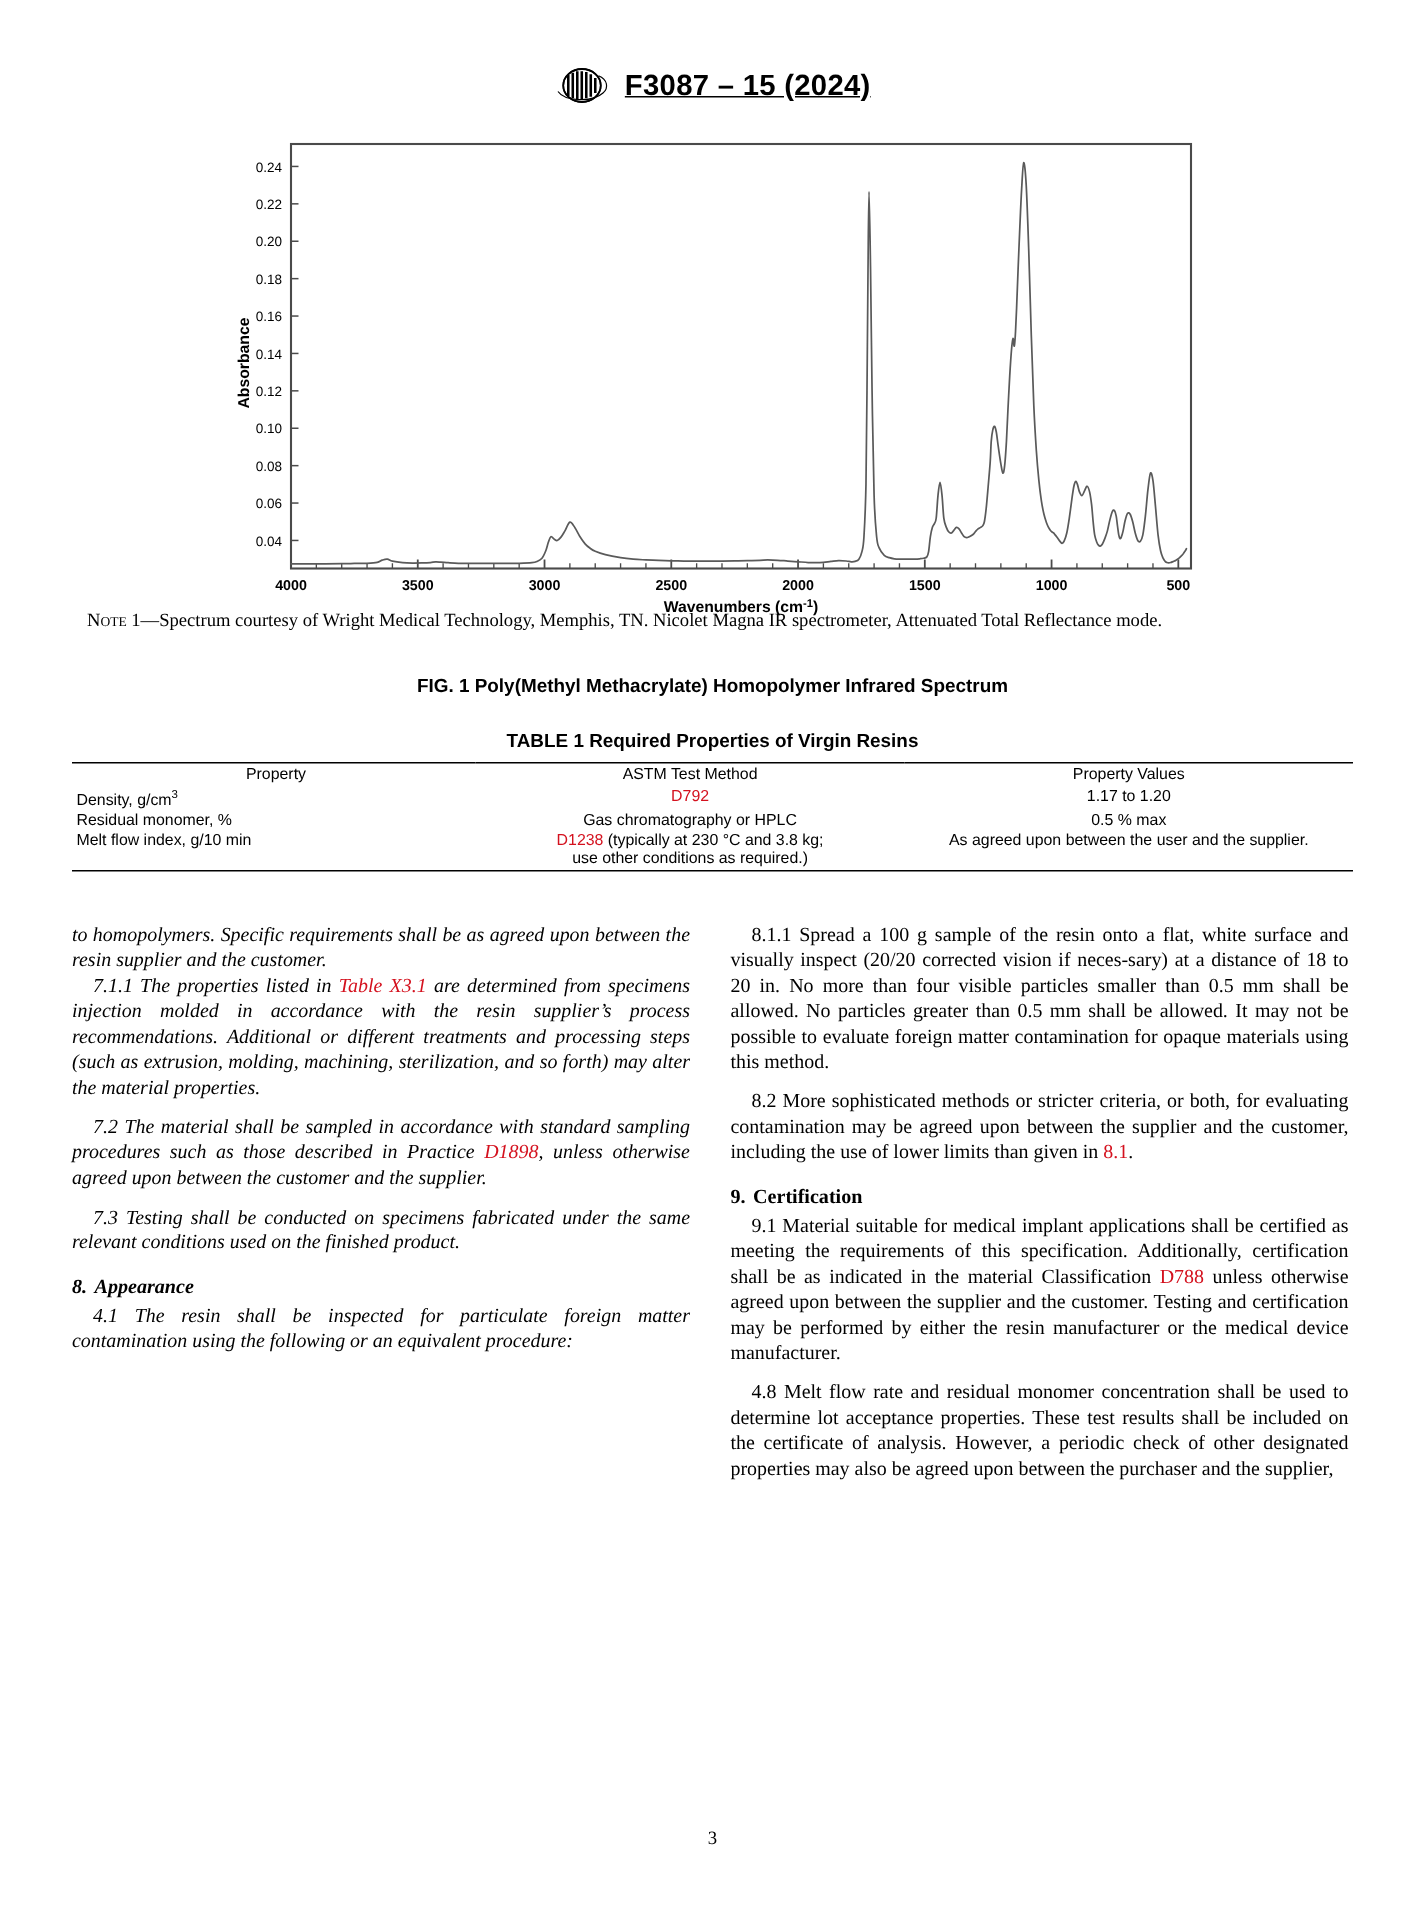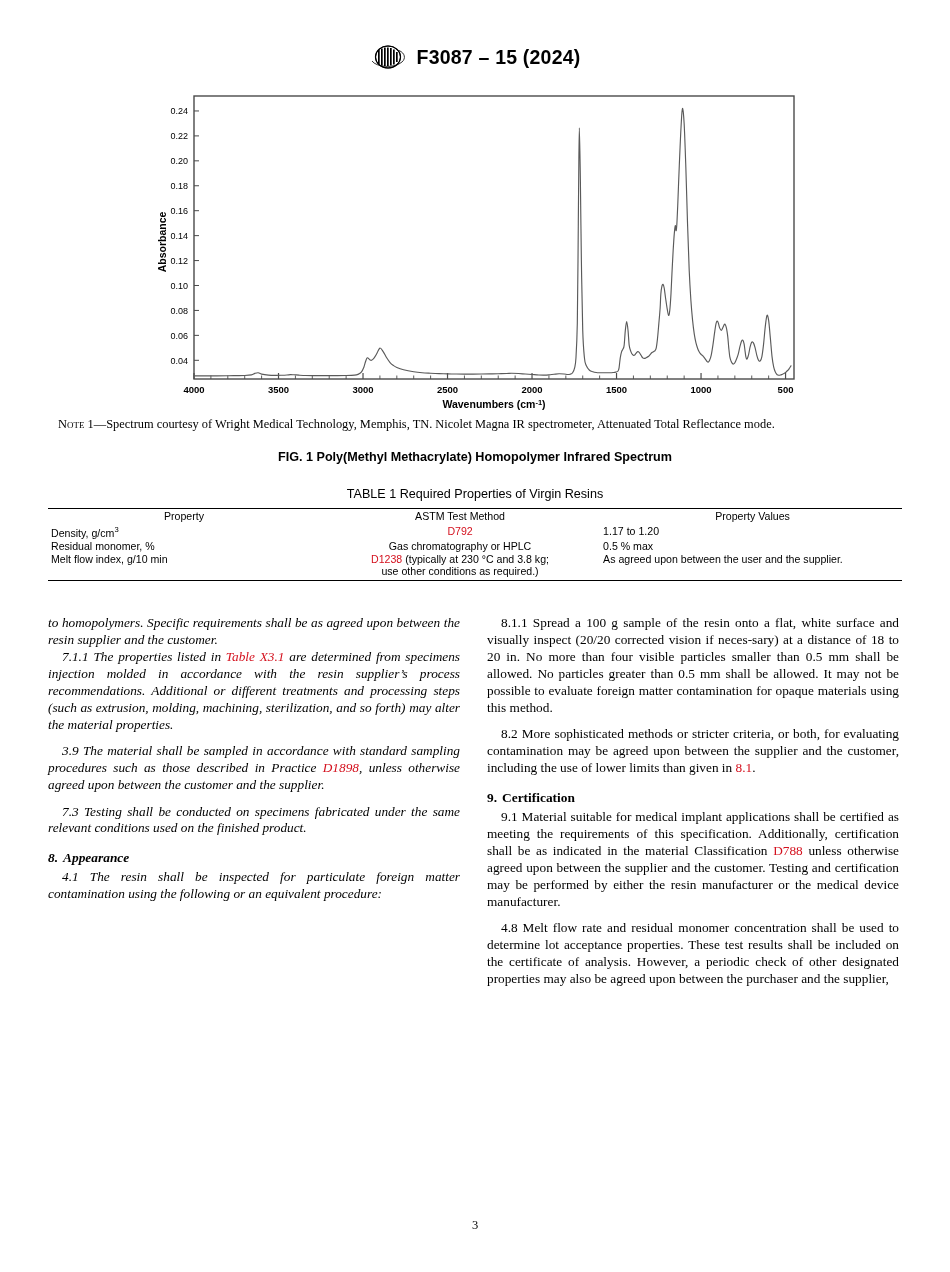--- a/index.html
+++ b/index.html
@@ -38,35 +38,36 @@
     width: 38px;
     height: 26px;
     display: block;
   }
   .doc-designation {
     font-family: "Liberation Sans", sans-serif;
     font-weight: bold;
     font-size: 19.5px;
     letter-spacing: 0.2px;
     white-space: nowrap;
+    text-decoration: underline;
   }
 
   
   .figure-wrap {
     position: absolute;
     top: 92px;
     left: 152px;
     width: 648px;
     height: 320px;
   }
   .chart-svg { display: block; }
 
   .note-line {
     position: absolute;
-    top: 417px;
+    top: 406px;
     left: 58px;
     width: 838px;
     font-size: 12.4px;
     line-height: 1.25;
     text-align: left;
     white-space: nowrap;
   }
   .note-label {
     font-variant: small-caps;
     font-size: 12.4px;
@@ -84,21 +85,21 @@
   }
 
   
   .table-title {
     position: absolute;
     top: 487px;
     left: 0;
     width: 950px;
     text-align: center;
     font-family: "Liberation Sans", sans-serif;
-    font-weight: normal;
+    font-weight: bold;
     font-size: 12.6px;
   }
   .data-table {
     position: absolute;
     top: 508px;
     left: 48px;
     width: 854px;
     border-collapse: collapse;
     font-family: "Liberation Sans", sans-serif;
     font-size: 10.6px;
@@ -110,21 +111,21 @@
     border-top: 1.1px solid #000;
     border-bottom: 1.1px solid #000;
   }
   .data-table thead tr:first-child th { border-bottom: none; }
   .data-table tbody td {
     padding: 1px 0 0 0;
     vertical-align: top;
   }
   .col-prop   { width: 31.5%; text-align: left; padding-left: 3px !important; }
   .col-method { width: 33.5%; text-align: center; }
-  .col-values { width: 35%;   text-align: left; }
+  .col-values { width: 35%;   text-align: center; }
   .table-bottom-rule {
     position: absolute;
     left: 48px;
     top: 580px;
     width: 854px;
     border-bottom: 1.6px solid #000;
   }
   .ref { color: #d4111e; }
   sup.sup3 { font-size: 0.72em; vertical-align: super; }
 
@@ -310,21 +311,21 @@
       </tr>
     </tbody>
   </table>
   <div class="table-bottom-rule"></div>
 
   <div class="col-left">
     <p class="para">to homopolymers. Specific requirements shall be as agreed upon between the resin supplier and the customer.</p>
 
     <p class="para indent"><span>7.1.1  The properties listed in </span><span class="ref">Table X3.1</span><span> are determined from specimens injection molded in accordance with the resin supplier’s process recommendations. Additional or different treatments and processing steps (such as extrusion, molding, machining, sterilization, and so forth) may alter the material properties.</span></p>
 
-    <p class="para indent gap"><span>3.9  The material shall be sampled in accordance with standard sampling procedures such as those described in Practice </span><span class="ref">D1898</span><span>, unless otherwise agreed upon between the customer and the supplier.</span></p>
+    <p class="para indent gap"><span>7.2  The material shall be sampled in accordance with standard sampling procedures such as those described in Practice </span><span class="ref">D1898</span><span>, unless otherwise agreed upon between the customer and the supplier.</span></p>
 
     <p class="para indent gap">7.3  Testing shall be conducted on specimens fabricated under the same relevant conditions used on the finished product.</p>
 
 
     <div class="heading"><span class="hnum">8.</span><span>Appearance</span></div>
 
     <p class="para indent">4.1  The resin shall be inspected for particulate foreign matter contamination using the following or an equivalent procedure:</p>
   </div>
 
   <div class="col-right">

